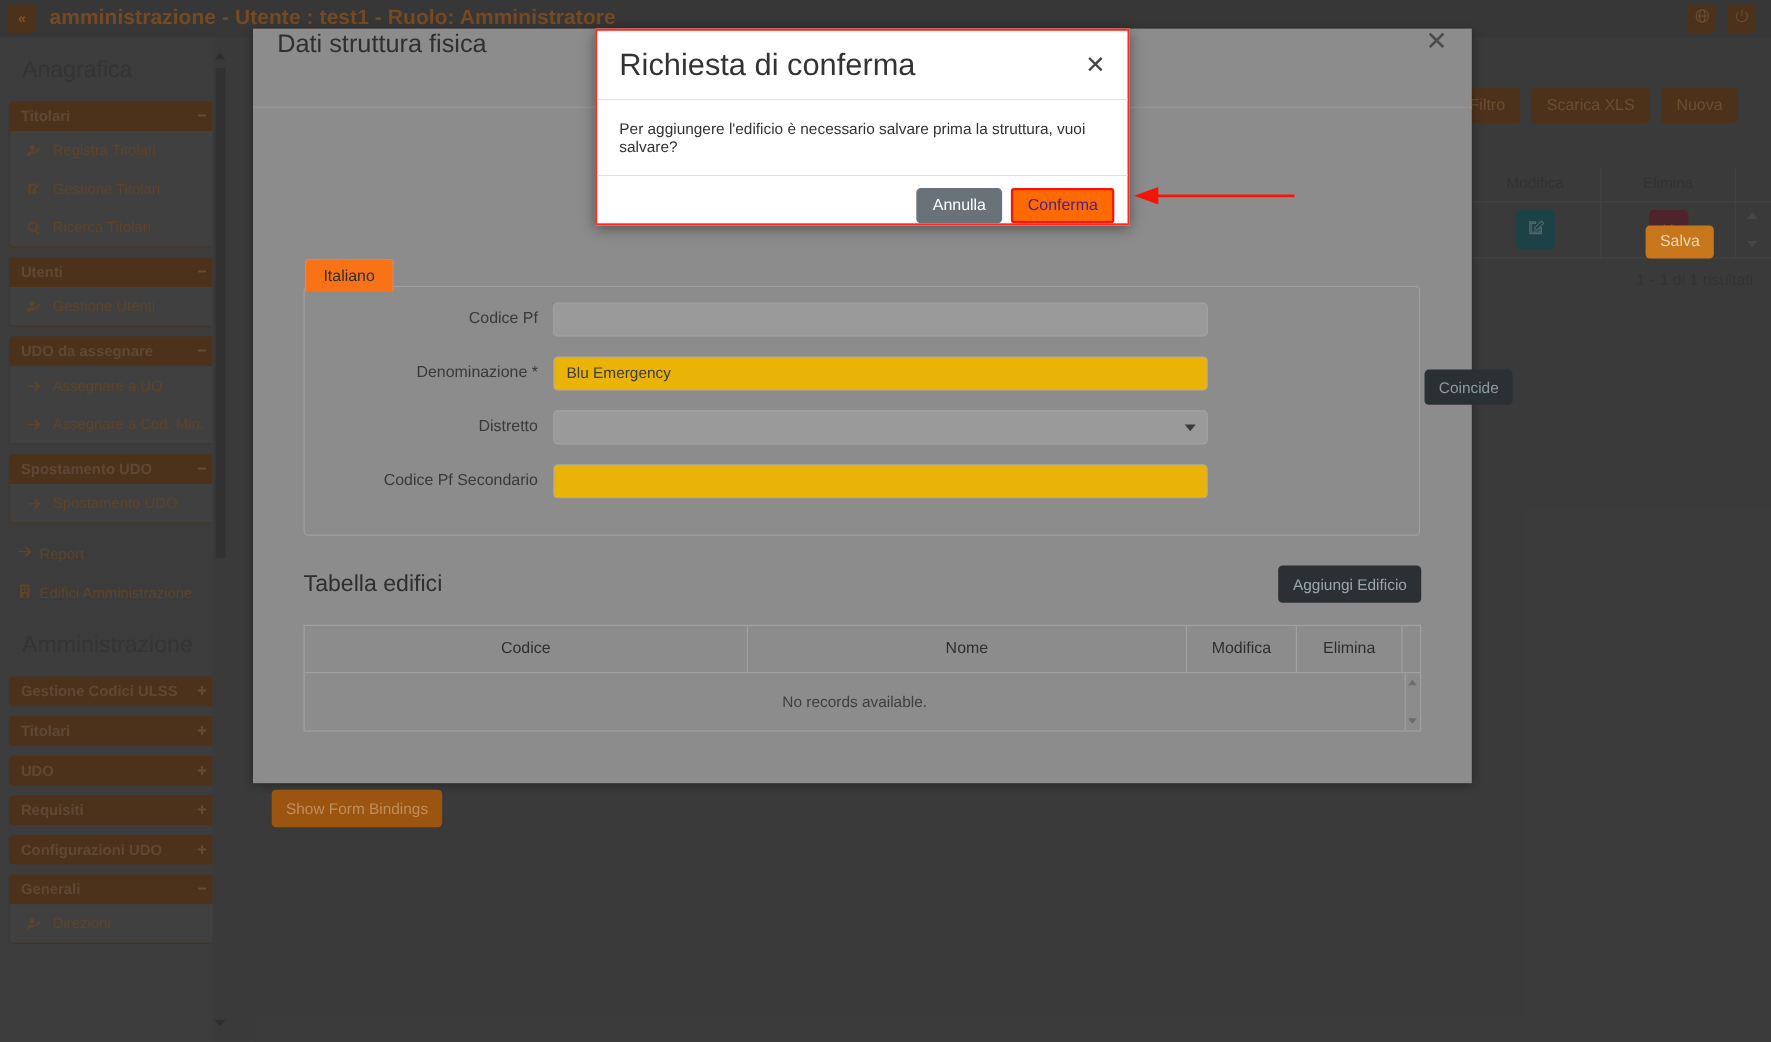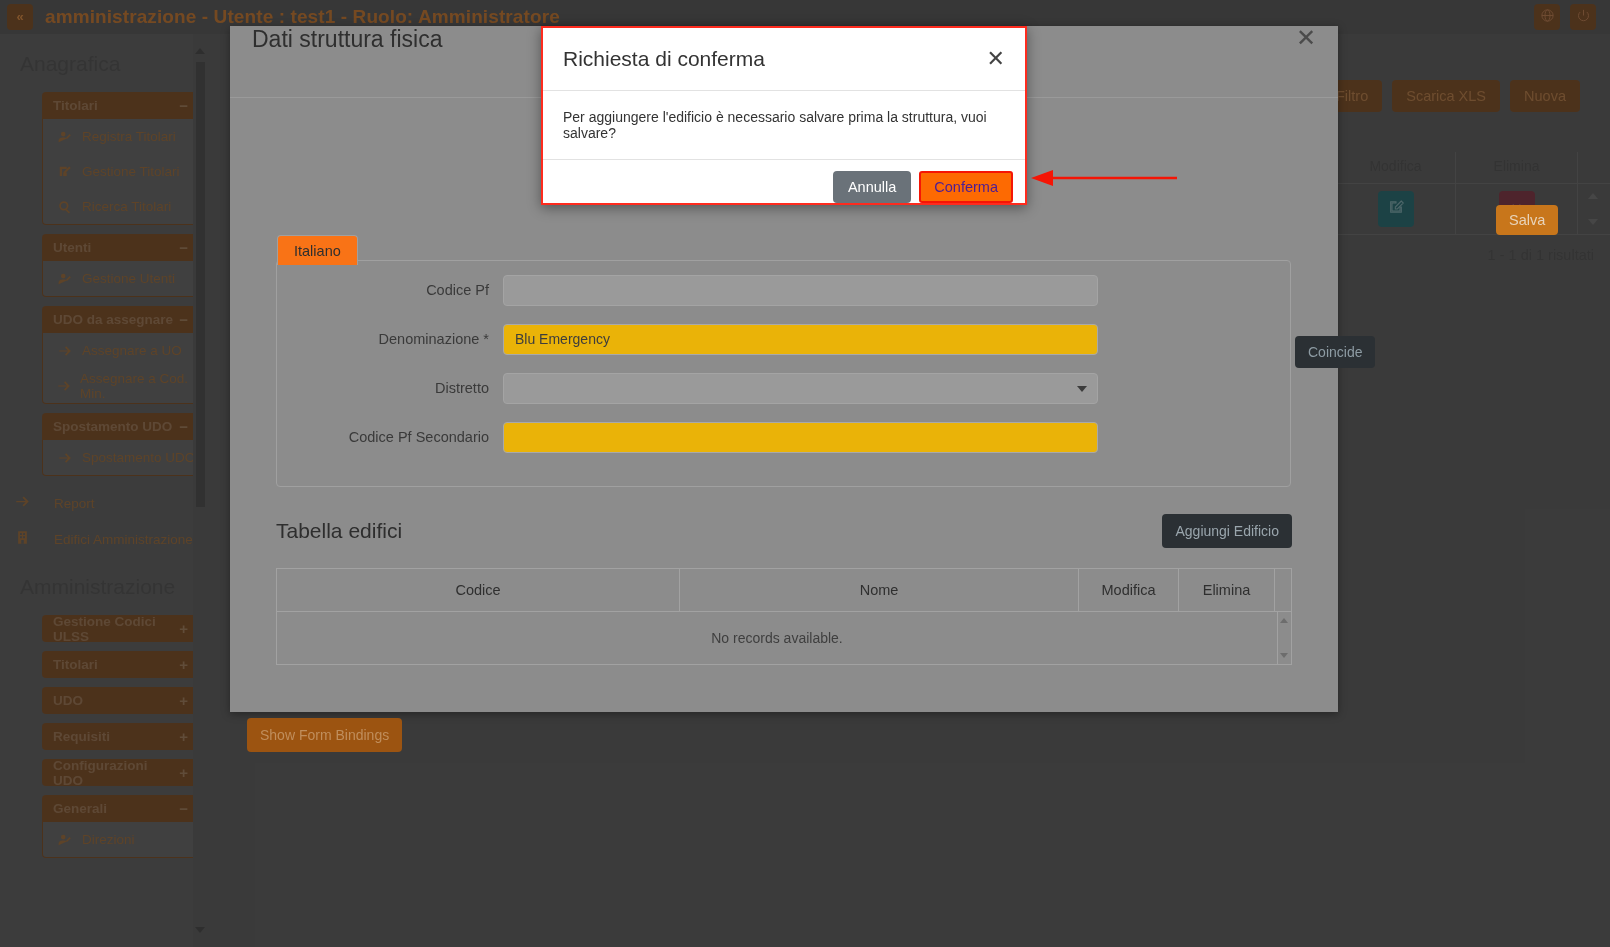--- a/index.html
+++ b/index.html
@@ -38,39 +38,39 @@
 
   
   .sidebar {
     position: absolute; top: 34px; left: 0; width: 207px; height: 913px;
     background: #4d4d4d; overflow: hidden;
   }
   .side-scroll { position: absolute; top:0; left:0; width: 207px; padding: 0 8px 10px 8px; }
   .side-heading {
     font-size: 21px; color: #3f3f3f; padding: 18px 0 16px 12px; font-weight: 400;
   }
-  .grp { margin-bottom: 9px; margin-left: 34px; }
+  .grp { margin-bottom: 9px; }
   .grp-head {
     background: #6b3b12; border-radius: 4px;
     height: 27px; display: flex; align-items: center;
     padding: 0 11px; color: #8a6340; font-size: 13.5px; font-weight: bold;
   }
   .grp-head.open { border-radius: 4px 4px 0 0; }
   .grp-head .sign { margin-left: auto; font-size: 15px; color: #8f6b48; font-weight: bold;}
   .grp-body {
     border: 1px solid #6b3b12; border-top: none; border-radius: 0 0 4px 4px;
     background: #545454;
   }
   .side-item {
     display: flex; align-items: center; gap: 9px;
     height: 35px; padding-left: 14px; color: #8a5a28; font-size: 13.5px;
   }
   .side-item .ic { width: 16px; display: inline-flex; justify-content: center; color: #8a5a28; }
   .side-item .ic svg { width: 14px; height: 14px; fill: #8a5a28; }
-  .side-loose { display:flex; align-items:center; gap:24px; height: 36px; padding-left: 7px;
+  .side-loose { display:flex; align-items:center; gap:6px; height: 36px; padding-left: 7px;
     color:#8a5a28; font-size:13.5px; }
   .side-loose .ic svg { width: 15px; height: 15px; fill: #8a5a28; }
   .sb-track { position:absolute; top:0; right:0; width: 14px; height: 913px; background:#4a4a4a; }
   .sb-up, .sb-dn { position:absolute; left:2px; width:0;height:0; border-left:5px solid transparent;
       border-right:5px solid transparent; }
   .sb-up { top: 14px; border-bottom: 6px solid #343434; }
   .sb-dn { bottom: 14px; border-top: 6px solid #343434; }
   .sb-thumb { position:absolute; top: 28px; left: 3px; width: 9px; height: 445px; background:#3a3a3a; }
 
   
@@ -177,21 +177,21 @@
     padding: 9px 13px; font-size: 14px; font-family: inherit;
   }
 
   
   .confirm {
     position: absolute; top: 26px; left: 541px; width: 486px; height: 179px;
     background: #fff; border: 2px solid #fe2b1e; box-shadow: 0 3px 12px rgba(0,0,0,.4);
   }
   .confirm-head { height: 63px; display: flex; align-items: center; padding: 0 20px;
     border-bottom: 1px solid #e2e2e2; }
-  .confirm-title { font-size: 21px; color: #333; }
+  .confirm-title { font-size: 28px; color: #333; }
   .confirm-x { margin-left: auto; font-size: 22px; color: #444; line-height:1; }
   .confirm-body { padding: 18px 20px; font-size: 14px; color: #333;
     border-bottom: 1px solid #e2e2e2; }
   .confirm-foot { padding: 11px 12px; display: flex; justify-content: flex-end; gap: 8px; }
   .btn-annulla { background: #6a7279; color: #fff; border: none; border-radius: 4px;
      padding: 8px 15px; font-size: 14.5px; font-family: inherit; }
   .btn-conferma { background: #fd6a02; color: #4c1d95; border: 2px solid #f51505; border-radius: 3px;
      padding: 6px 13px; font-size: 14.5px; font-family: inherit; }
 
   

